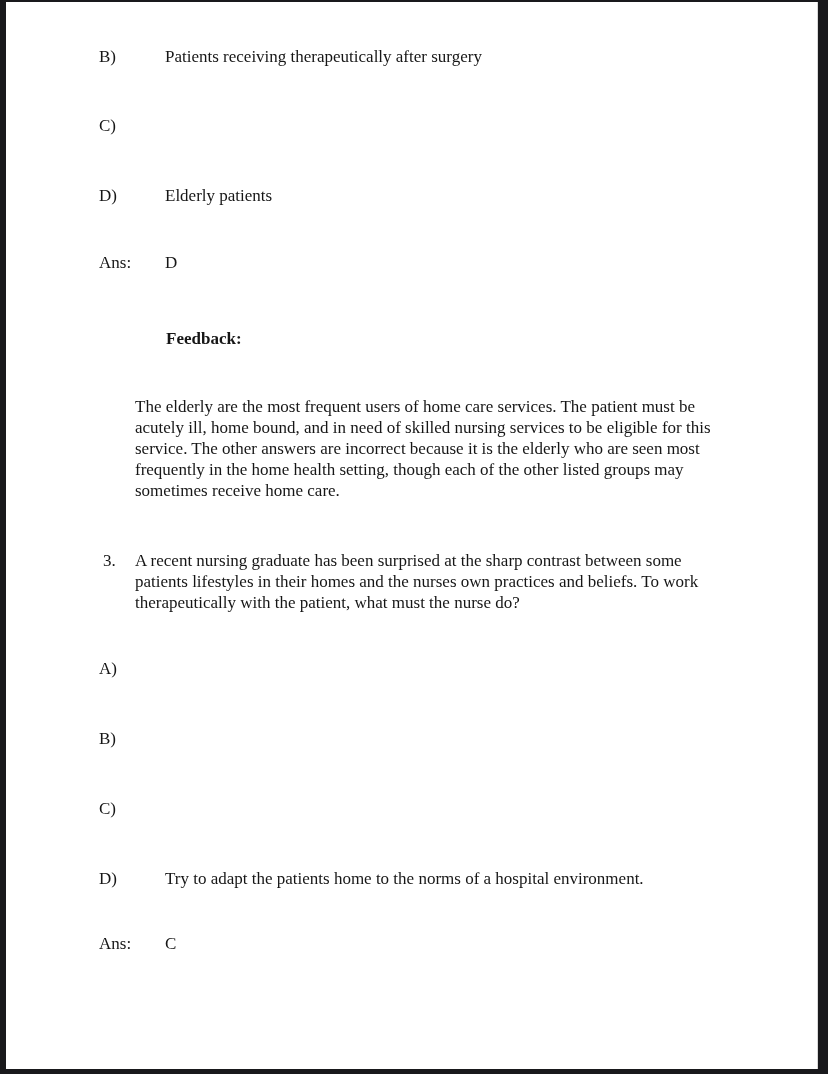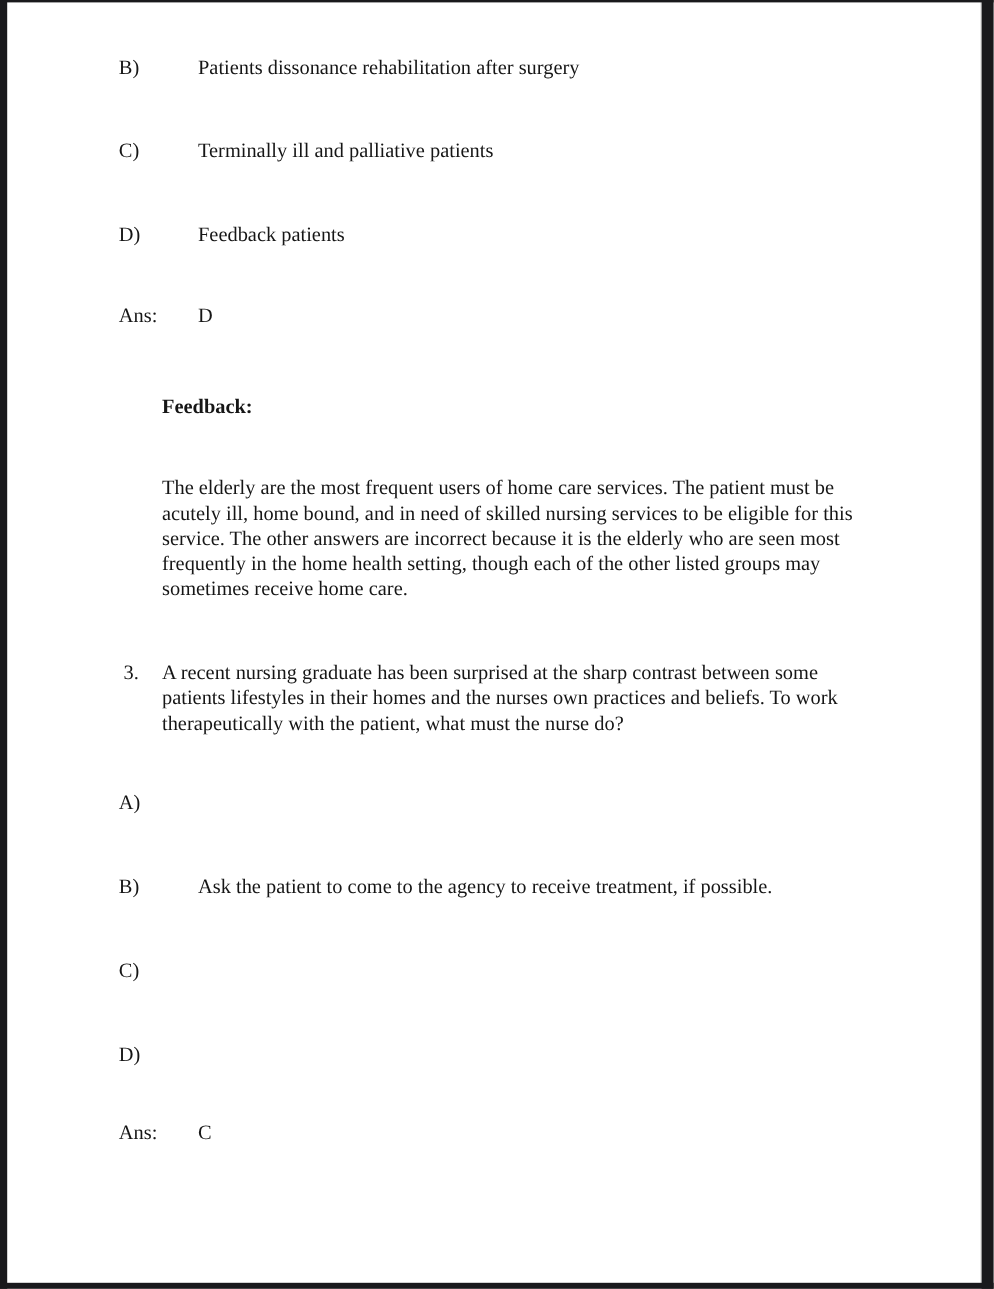--- a/index.html
+++ b/index.html
@@ -56,40 +56,39 @@
   }
   .q-number {
     position: absolute;
     left: 103px;
   }
   .indent-block {
     position: absolute;
     left: 135px;
     width: 597px;
   }
-  .bold { font-weight: bold; }
+  .bold { font-weight: bold; margin-left: 31px; }
 </style>
 </head>
 <body>
 
 <div class="page">
 
   <div class="row" style="top:46px">
     <span class="tab-letter">B)</span>
-    <span class="tab-text">Patients dissonance rehabilitation after surgery</span>
+    <span class="tab-text">Patients receiving therapeutically after surgery</span>
   </div>
 
   <div class="row" style="top:115px">
     <span class="tab-letter">C)</span>
-    <span class="tab-text">Terminally ill and palliative patients</span>
   </div>
 
   <div class="row" style="top:185px">
     <span class="tab-letter">D)</span>
-    <span class="tab-text">Feedback patients</span>
+    <span class="tab-text">Elderly patients</span>
   </div>
 
   <div class="row" style="top:252px">
     <span class="tab-letter">Ans:</span>
     <span class="tab-text">D</span>
   </div>
 
   <div class="row" style="top:328px">
     <span class="indent-block bold">Feedback:</span>
   </div>
@@ -100,29 +99,29 @@
     <span class="q-number">3.</span>
     <div class="indent-block">A recent nursing graduate has been surprised at the sharp contrast between some patients lifestyles in their homes and the nurses own practices and beliefs. To work therapeutically with the patient, what must the nurse do?</div>
   </div>
 
   <div class="row" style="top:658px">
     <span class="tab-letter">A)</span>
   </div>
 
   <div class="row" style="top:728px">
     <span class="tab-letter">B)</span>
-    <span class="tab-text">Ask the patient to come to the agency to receive treatment, if possible.</span>
   </div>
 
   <div class="row" style="top:798px">
     <span class="tab-letter">C)</span>
   </div>
 
   <div class="row" style="top:868px">
     <span class="tab-letter">D)</span>
+    <span class="tab-text">Try to adapt the patients home to the norms of a hospital environment.</span>
   </div>
 
   <div class="row" style="top:933px">
     <span class="tab-letter">Ans:</span>
     <span class="tab-text">C</span>
   </div>
 
 </div>
 
 <div class="edge-right-shade"></div>

